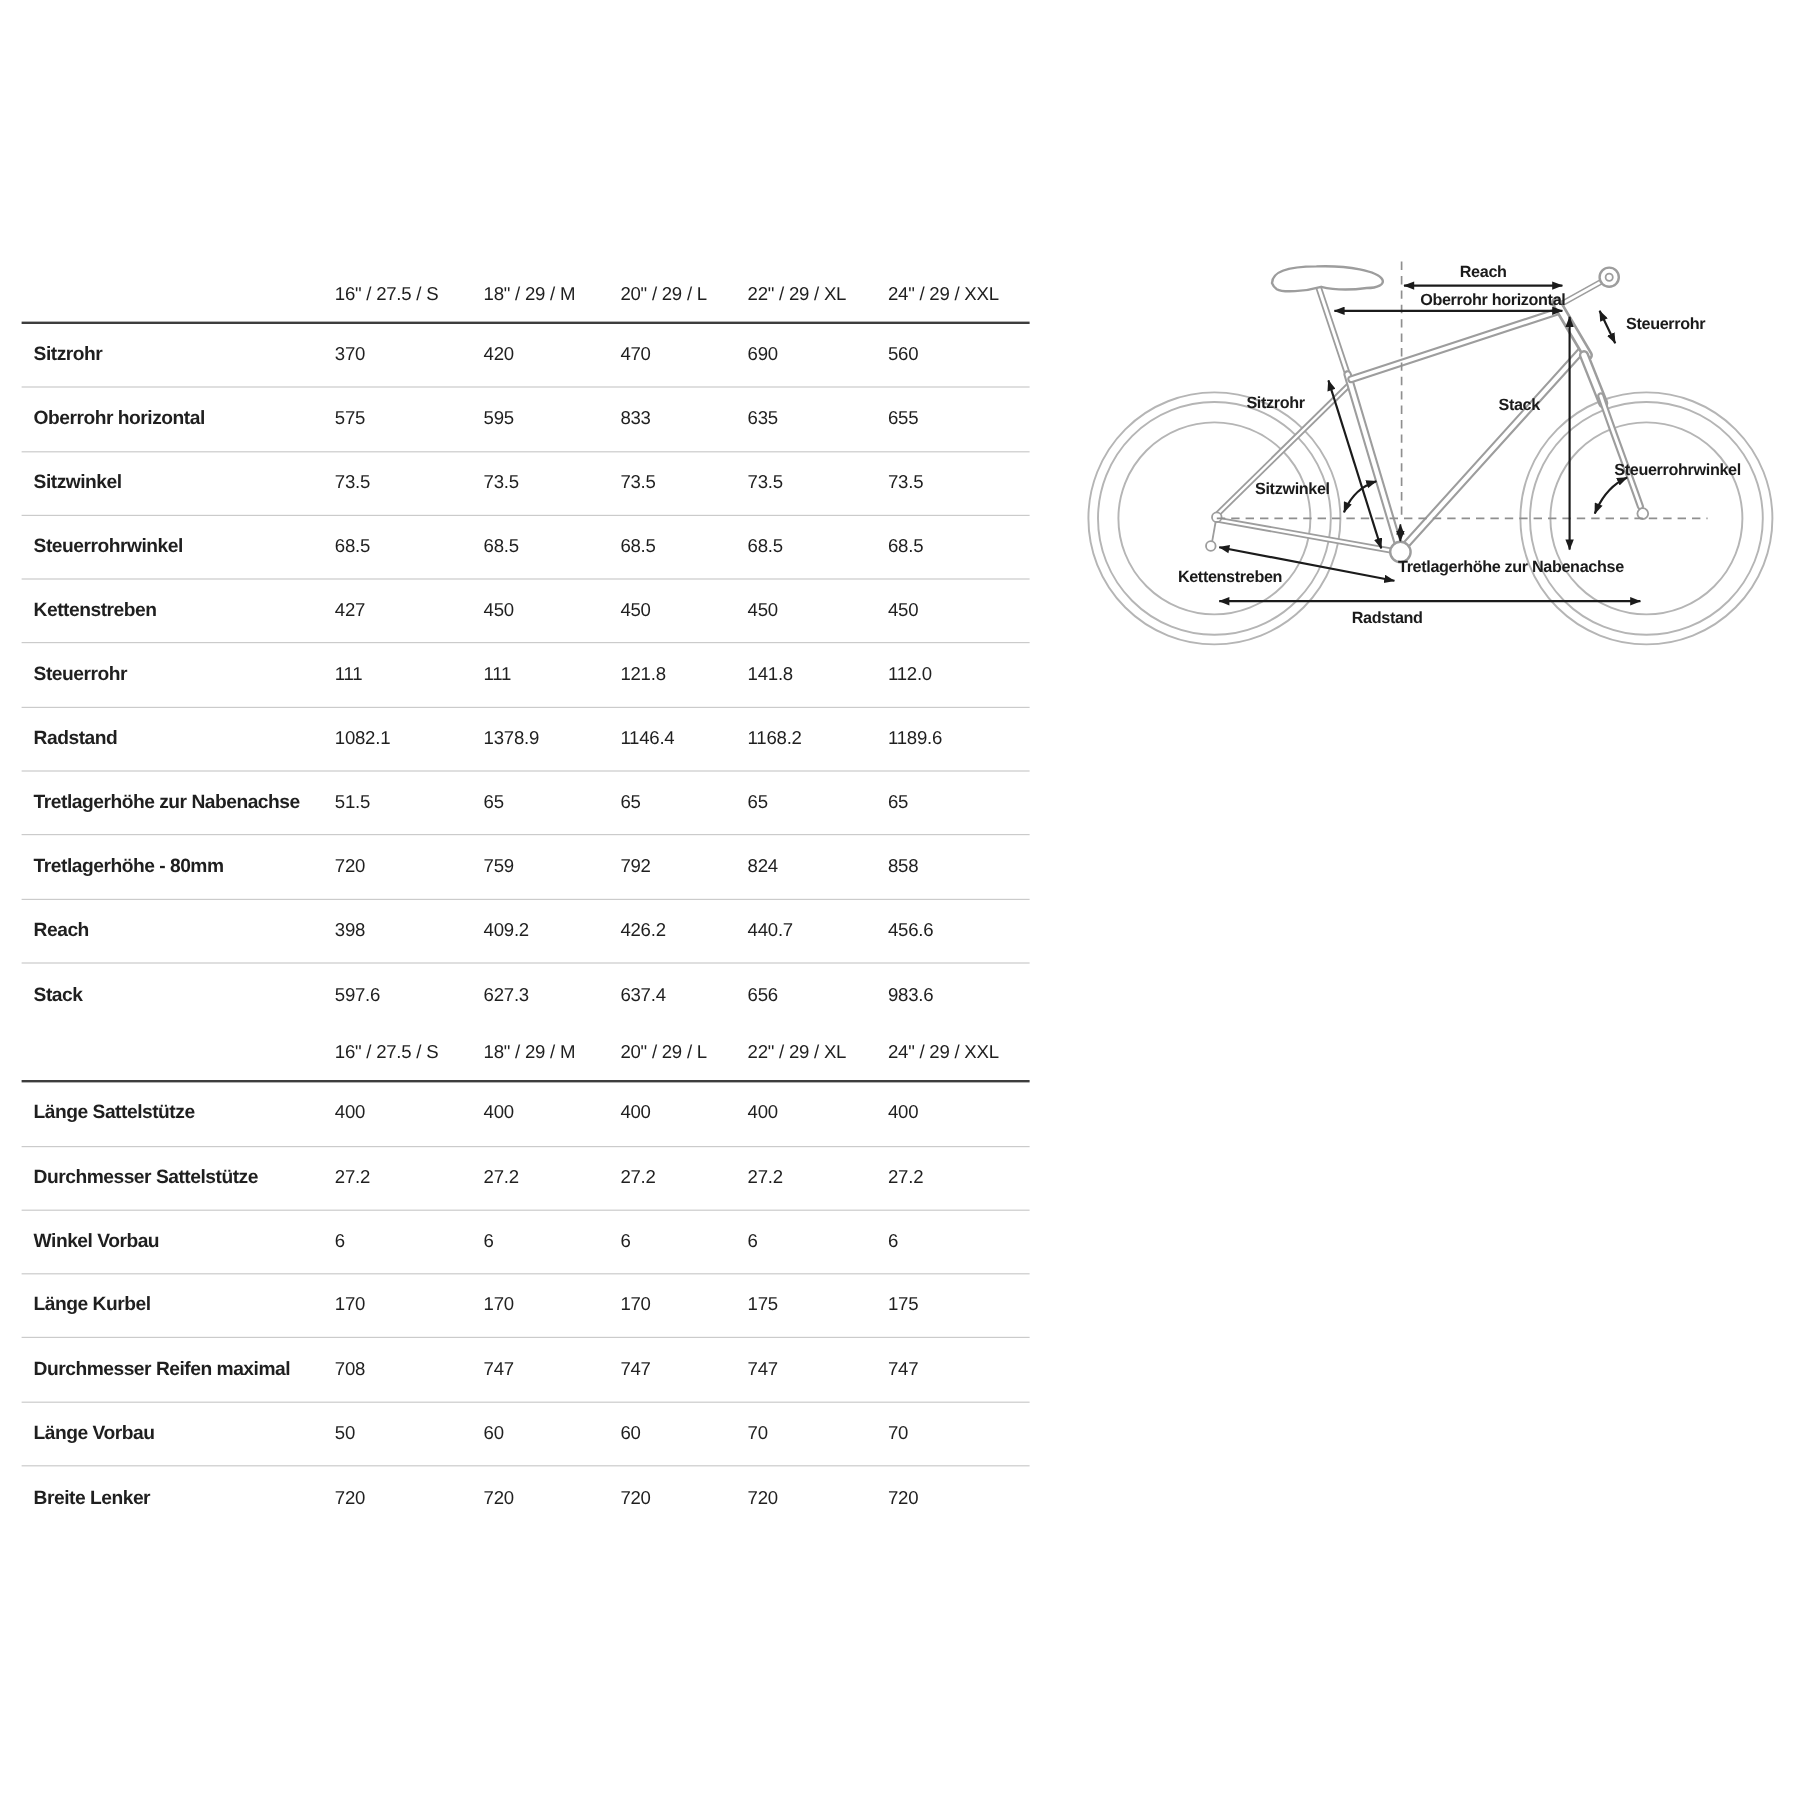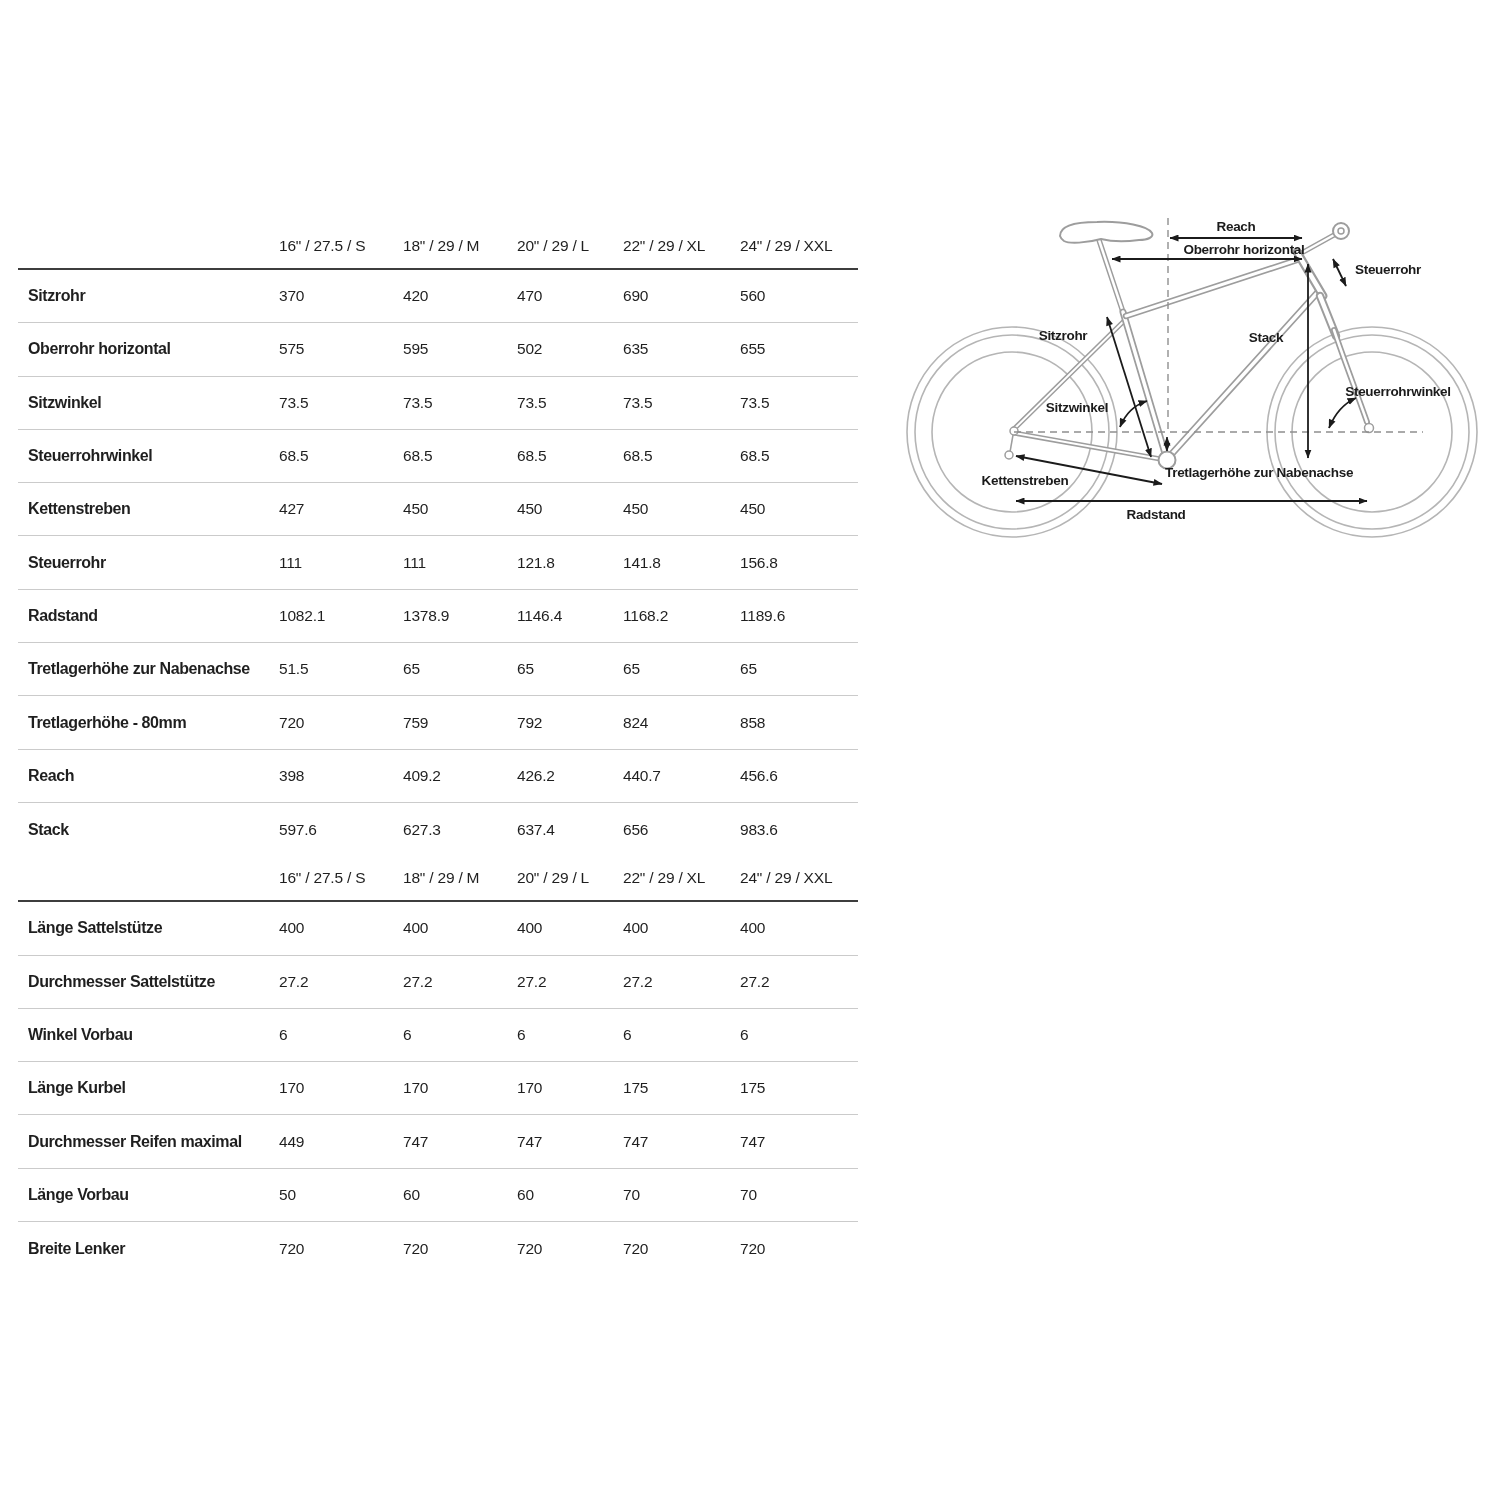--- a/index.html
+++ b/index.html
@@ -65,21 +65,21 @@
       <div class="cval">370</div>
       <div class="cval">420</div>
       <div class="cval">470</div>
       <div class="cval">690</div>
       <div class="cval">560</div>
     </div>
     <div class="trow">
       <div class="rlabel">Oberrohr horizontal</div>
       <div class="cval">575</div>
       <div class="cval">595</div>
-      <div class="cval">502</div>
+      <div class="cval">833</div>
       <div class="cval">635</div>
       <div class="cval">655</div>
     </div>
     <div class="trow">
       <div class="rlabel">Sitzwinkel</div>
       <div class="cval">73.5</div>
       <div class="cval">73.5</div>
       <div class="cval">73.5</div>
       <div class="cval">73.5</div>
       <div class="cval">73.5</div>
@@ -99,21 +99,21 @@
       <div class="cval">450</div>
       <div class="cval">450</div>
       <div class="cval">450</div>
     </div>
     <div class="trow">
       <div class="rlabel">Steuerrohr</div>
       <div class="cval">111</div>
       <div class="cval">111</div>
       <div class="cval">121.8</div>
       <div class="cval">141.8</div>
-      <div class="cval">156.8</div>
+      <div class="cval">112.0</div>
     </div>
     <div class="trow">
       <div class="rlabel">Radstand</div>
       <div class="cval">1082.1</div>
       <div class="cval">1378.9</div>
       <div class="cval">1146.4</div>
       <div class="cval">1168.2</div>
       <div class="cval">1189.6</div>
     </div>
     <div class="trow">
@@ -183,21 +183,21 @@
     <div class="trow">
       <div class="rlabel">Länge Kurbel</div>
       <div class="cval">170</div>
       <div class="cval">170</div>
       <div class="cval">170</div>
       <div class="cval">175</div>
       <div class="cval">175</div>
     </div>
     <div class="trow">
       <div class="rlabel">Durchmesser Reifen maximal</div>
-      <div class="cval">449</div>
+      <div class="cval">708</div>
       <div class="cval">747</div>
       <div class="cval">747</div>
       <div class="cval">747</div>
       <div class="cval">747</div>
     </div>
     <div class="trow">
       <div class="rlabel">Länge Vorbau</div>
       <div class="cval">50</div>
       <div class="cval">60</div>
       <div class="cval">60</div>

